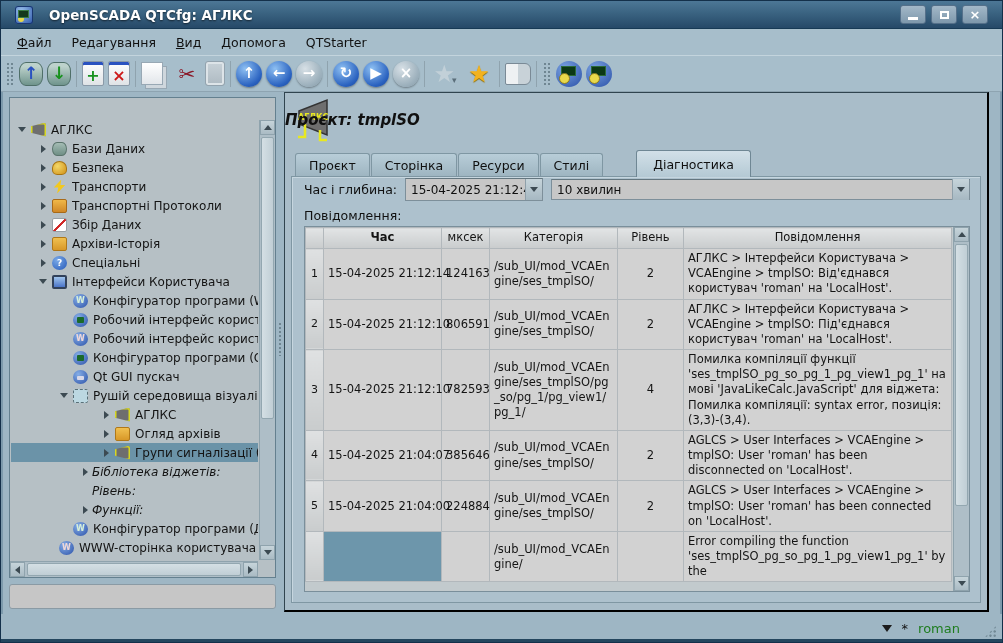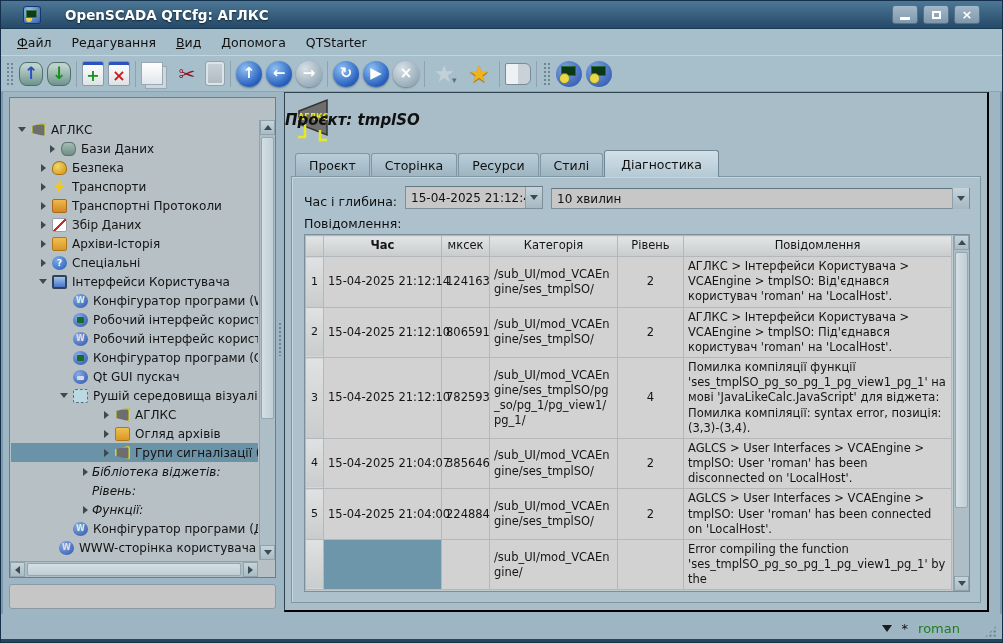--- a/index.html
+++ b/index.html
@@ -7,21 +7,21 @@
   .window{
     position:relative; width:1003px; height:643px; overflow:hidden;
     background:#9eb6c4; border:1px solid #14304a;
     box-shadow: inset 0 0 0 2px #7d9aac;
   }
   
   .titlebar{
     position:absolute; left:0; top:0; right:0; height:28px;
     background:linear-gradient(180deg,#4d7796 0%,#3a6381 45%,#264968 100%);
     border-bottom:1px solid #173a55;
-    display:flex; align-items:center; padding:0 22px; gap:24px;
+    display:flex; align-items:center; padding:0 14px; gap:16px;
   }
   .app-icon{width:18px;height:18px;border-radius:3px;flex:none;
     background:radial-gradient(circle at 35% 30%,#9cc2ec,#2a54a8);
     box-shadow:inset 0 0 0 1px #18366e; position:relative;}
   .app-icon::after{content:"";position:absolute;left:3px;top:4px;width:9px;height:6px;background:#14381c;border:1px solid #3a7a46;}
   .app-icon::before{content:"";position:absolute;left:3px;bottom:2px;width:6px;height:6px;border-radius:50%;background:#e8d84a;}
   .title-text{color:#fff;font-weight:bold;font-size:13.5px;text-shadow:0 1px 2px rgba(0,0,0,.6);}
   .win-controls{margin-left:auto;display:flex;gap:5px;}
   .win-btn{width:26px;height:19px;border-radius:3px;border:1px solid #55708a;
     background:linear-gradient(#a3b8c8,#7e98ac);display:flex;align-items:center;justify-content:center;cursor:default;}
@@ -123,25 +123,25 @@
     display:flex;flex-direction:column;}
   .page-head{position:relative;height:56px;flex:none;}
   .page-icon{position:absolute;left:8px;top:4px;}
   .page-title{position:absolute;left:0;right:0;top:18px;
     font-size:15px;font-weight:bold;font-style:italic;color:#101010;}
   .tabbar{position:relative;flex:none;display:flex;align-items:flex-end;padding-left:10px;height:28px;}
   .tab{padding:4px 13px 4px;background:linear-gradient(#bace d8,#9db4c0);
     background:linear-gradient(#b8cdd8,#9db4c0);
     border:1px solid #7f97a3;border-bottom:none;border-radius:3px 3px 0 0;margin-right:1px;
     font-size:12.5px;color:#101010;position:relative;}
-  .tab.active{background:linear-gradient(#d2e0e8,#b4c9d4);padding:6px 16px 5px;z-index:3;border-color:#6f8794;}
+  .tab.active{background:linear-gradient(#d2e0e8,#b4c9d4);padding:6px 16px 5px;z-index:3;border-color:#6f8794;margin-left:32px;}
   .tab-page{flex:1;margin:0 6px 7px 6px;margin-top:-1px;border:1px solid #7f97a3;
     box-shadow:inset 1px 1px 0 #c6d6df;background:#adc1cd;z-index:1;
     display:flex;flex-direction:column;overflow:hidden;}
-  .controls-row{flex:none;display:flex;align-items:flex-end;gap:8px;padding:9px 10px 4px 12px;}
+  .controls-row{flex:none;display:flex;align-items:center;gap:8px;padding:1px 10px 4px 12px;}
   .field-label{font-size:12.5px;color:#101010;white-space:nowrap;}
   .datetime-field{width:138px;height:23px;border:1px solid #7d8f9a;border-top-color:#64767f;background:#c7c7c7;
     display:flex;align-items:center;flex:none;}
   .combo-field{flex:1;height:21px;border:1px solid #7d8f9a;border-top-color:#64767f;background:#c7c7c7;
     display:flex;align-items:center;}
   .field-text{flex:1;font-size:12px;color:#101010;padding:0 5px;white-space:nowrap;overflow:hidden;}
   .drop-btn{width:17px;height:21px;flex:none;border-left:1px solid #8fa0aa;
     background:linear-gradient(#c6d4da,#a6b8c2);display:flex;align-items:center;justify-content:center;}
   .messages-label{flex:none;font-size:12.5px;color:#101010;padding:3px 0 3px 12px;}
   .table-area{flex:1;margin:0 10px 10px 12px;border:1px solid #7a8f9b;background:#c2cacd;position:relative;overflow:hidden;}
@@ -260,21 +260,21 @@
     <div class="left-panel">
       <div class="tree-frame">
         <div class="tree-rows">
             <div class="tree-row" style="padding-left: 4px;">
               <span class="exp-slot">
                 <span class="exp open"></span>
               </span>
               <span class="ti ti-station"></span>
               <span class="tree-label">АГЛКС</span>
             </div>
-            <div class="tree-row" style="padding-left: 34px;">
+            <div class="tree-row" style="padding-left: 25px;">
               <span class="exp-slot">
                 <span class="exp closed"></span>
               </span>
               <span class="ti ti-database"></span>
               <span class="tree-label">Бази Даних</span>
             </div>
             <div class="tree-row" style="padding-left: 25px;">
               <span class="exp-slot">
                 <span class="exp closed"></span>
               </span>

